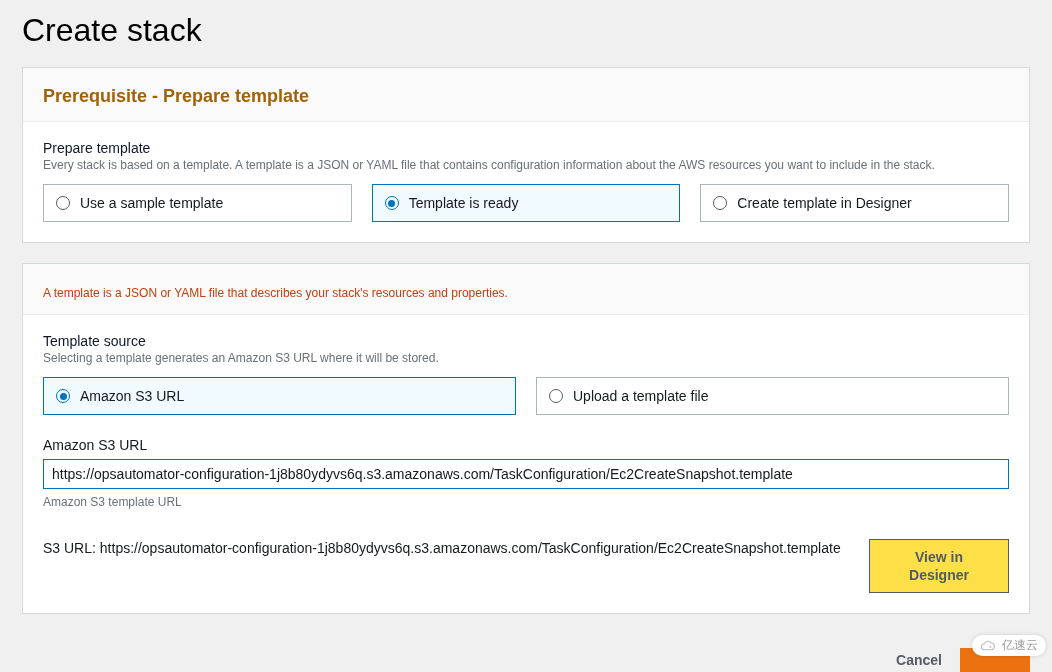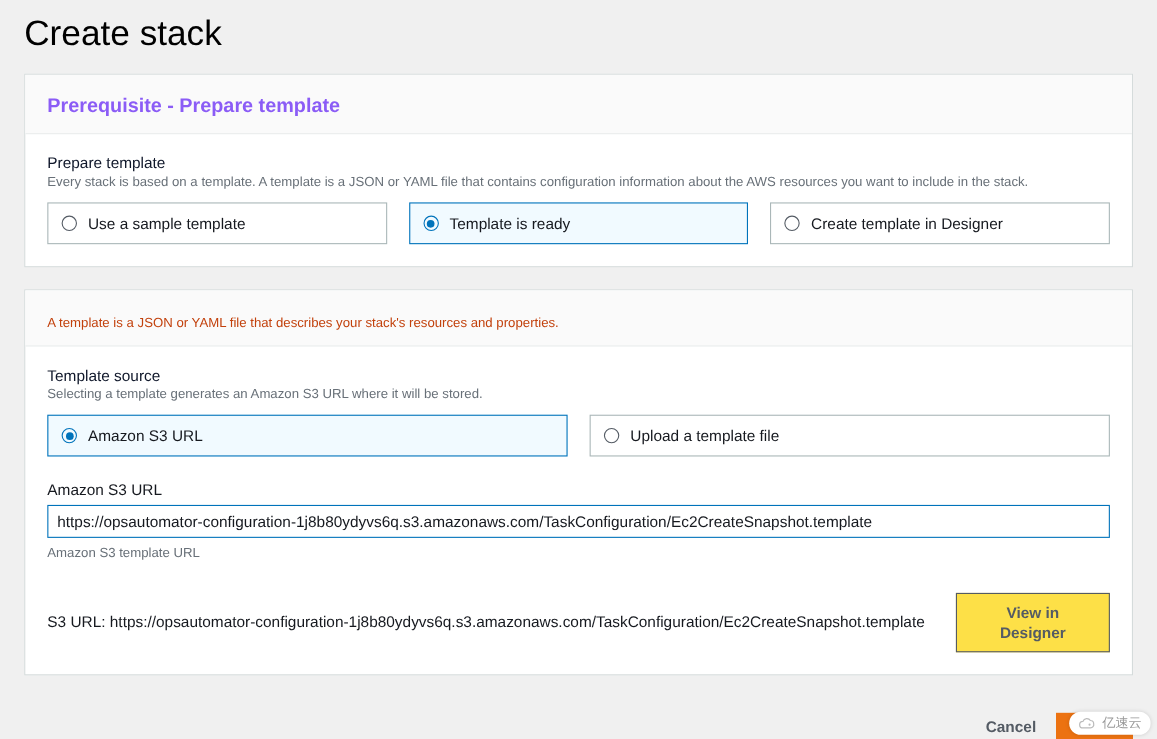--- a/index.html
+++ b/index.html
@@ -28,21 +28,21 @@
       margin-bottom: 20px;
     }
     .panel-header {
       padding: 18px 20px 14px;
       border-bottom: 1px solid #eaeded;
       background: #fafafa;
     }
     .panel-title {
       font-size: 18px;
       font-weight: 700;
-      color: #8b5cf6;
+      color: #a16207;
     }
     .panel-body {
       padding: 18px 20px 20px;
     }
     .section-title {
       font-size: 14px;
       font-weight: 400;
       color: #0f172a;
       margin-bottom: 2px;
     }
@@ -123,21 +123,21 @@
       font-family: inherit;
       outline: none;
     }
     .s3-help {
       font-size: 12px;
       color: #687078;
       margin-top: 6px;
     }
     .url-display-row {
       display: flex;
-      align-items: center;
+      align-items: flex-start;
       gap: 12px;
       margin-top: 30px;
     }
     .url-display {
       flex: 1;
       font-size: 14px;
       color: #16191f;
       word-break: break-all;
       line-height: 1.4;
     }
@@ -176,21 +176,21 @@
       padding: 8px 4px;
     }
     .btn-primary-fragment {
       background: #ec7211;
       width: 70px;
       height: 24px;
     }
     .watermark {
       position: fixed;
       right: 6px;
-      bottom: 4px;
+      bottom: 16px;
       display: flex;
       align-items: center;
       gap: 4px;
       background: #fff;
       border-radius: 14px;
       padding: 2px 8px;
       box-shadow: 0 0 4px rgba(0,0,0,0.15);
       color: #999;
       font-size: 12px;
     }

